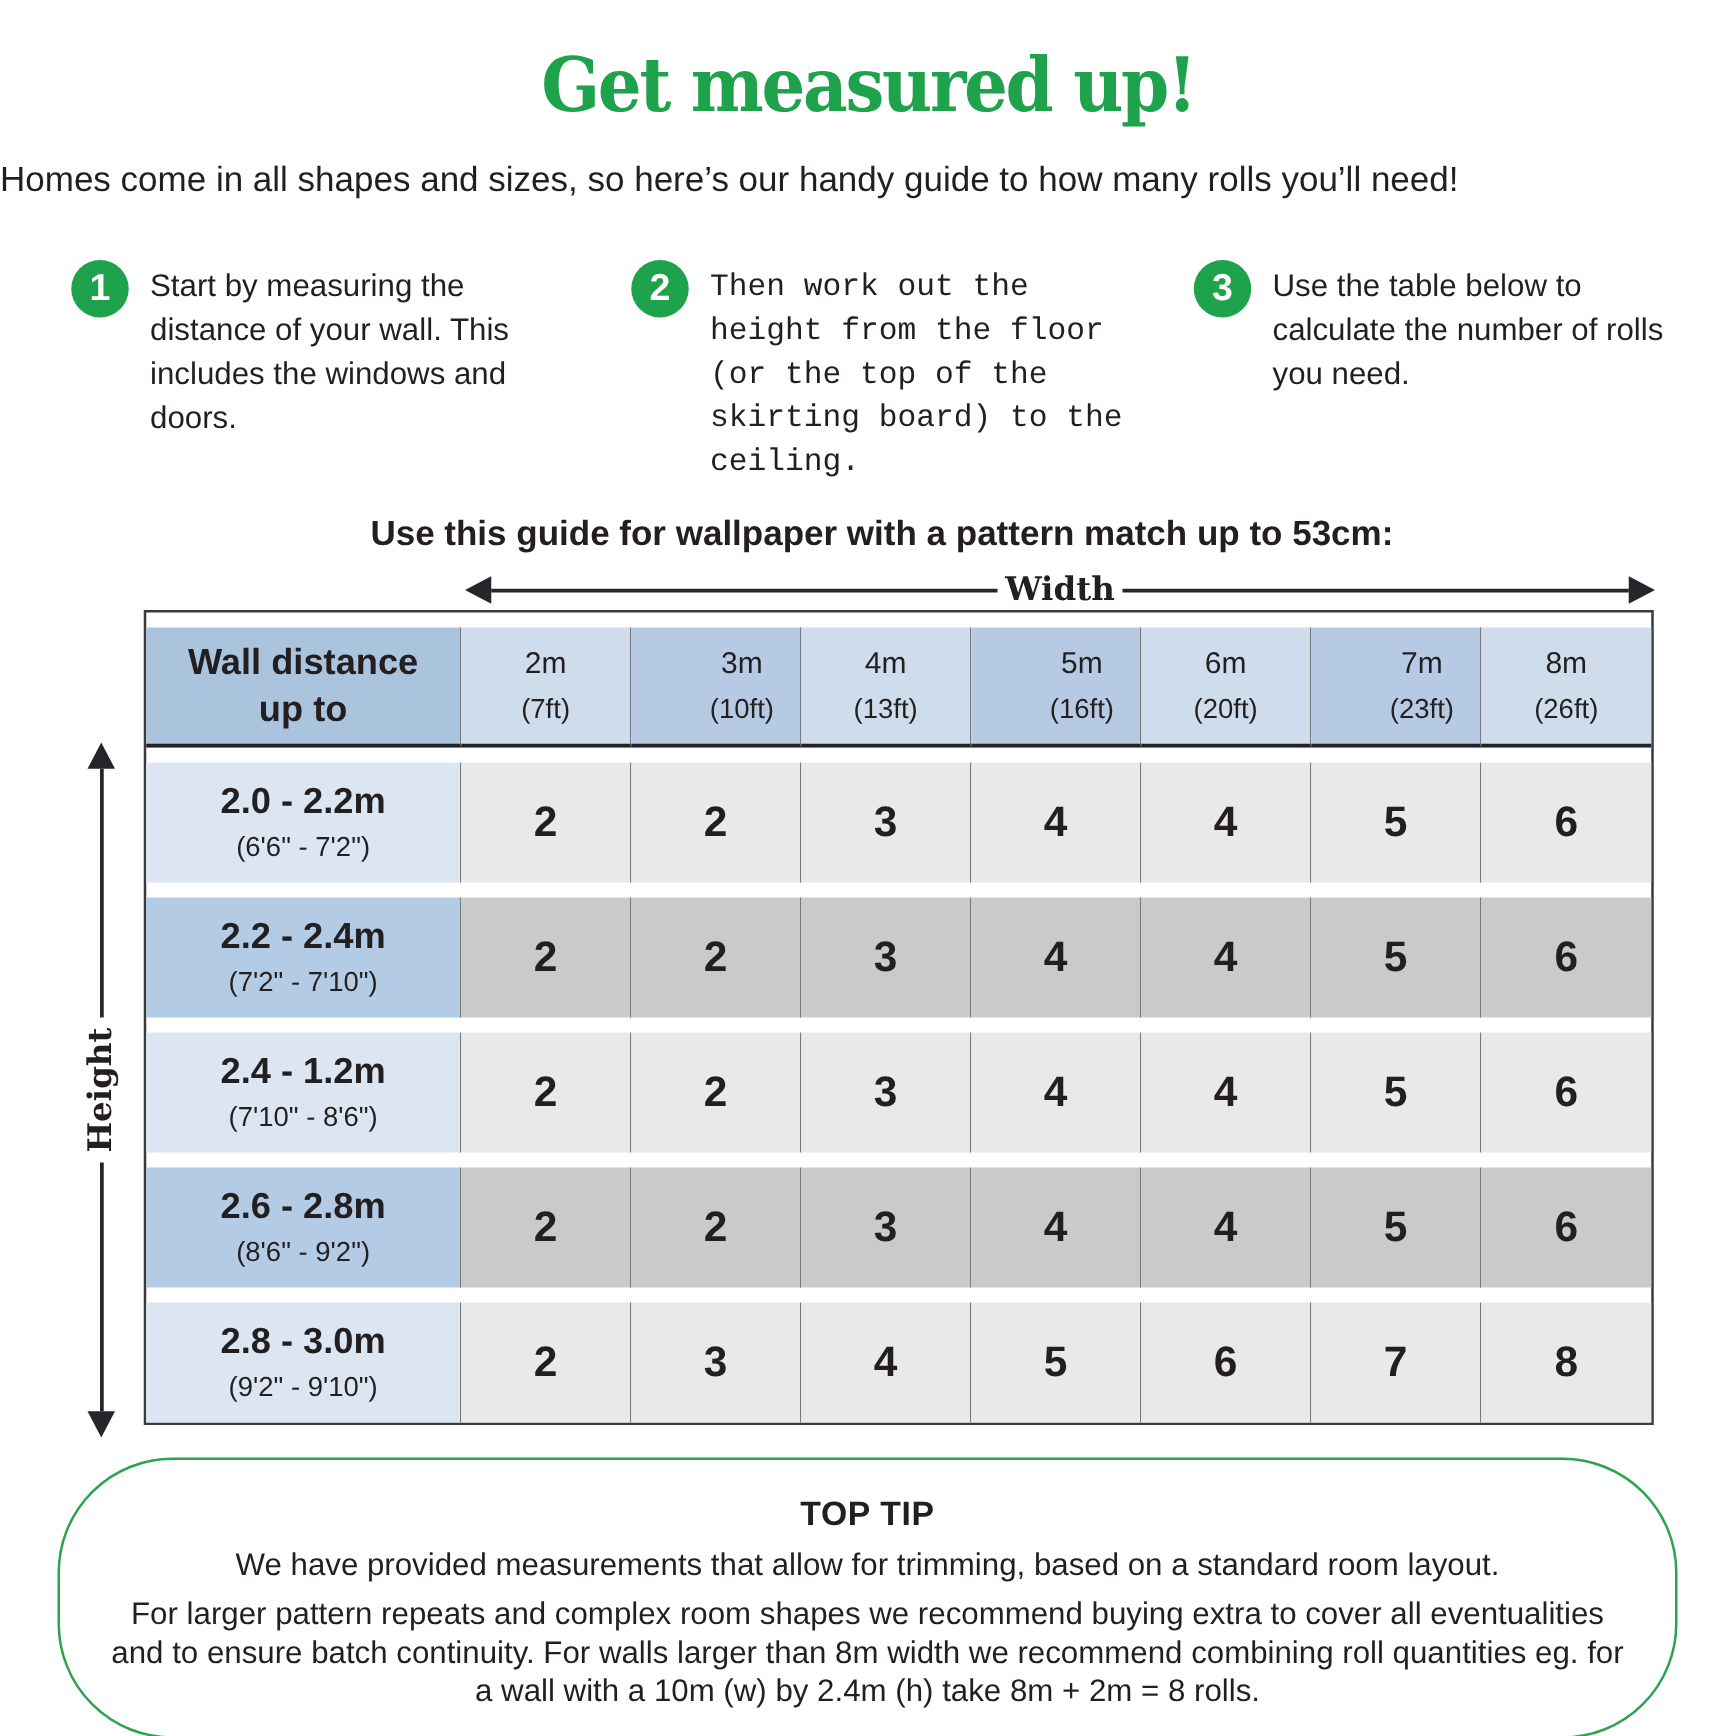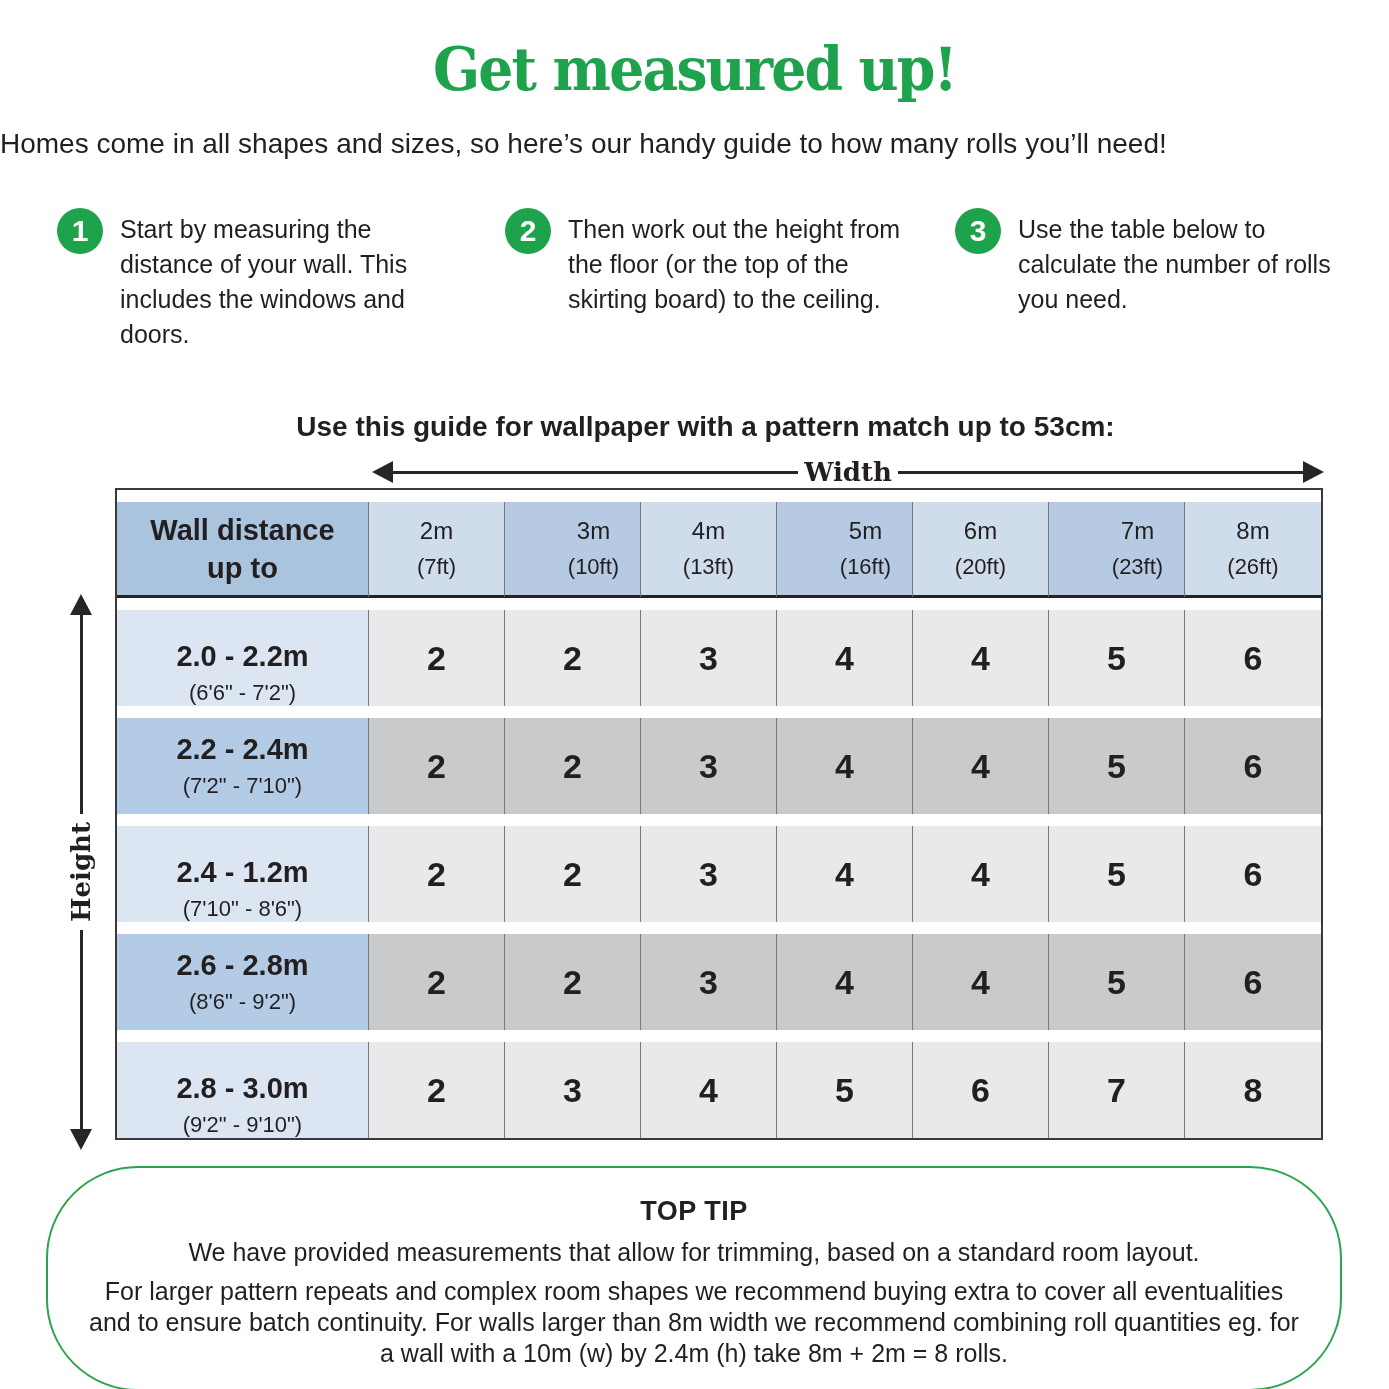--- a/index.html
+++ b/index.html
@@ -15,21 +15,21 @@
   .title{position:absolute;top:34px;left:0;width:100%;text-align:center;margin:0;
          font-family:"DejaVu Serif",serif;font-weight:bold;font-size:60px;color:var(--green);
          letter-spacing:-2px;transform:scaleX(.92);transform-origin:center;}
   .subtitle{position:absolute;top:128px;left:0;width:100%;margin:0;font-size:28px;}
 
   .step{position:absolute;top:208px;display:flex;gap:17px;}
   .step-1{left:57px;}  .step-2{left:505px;}  .step-3{left:955px;}
   .step-badge{flex:0 0 46px;width:46px;height:46px;border-radius:50%;background:var(--green);
               color:#fff;font-weight:bold;font-size:30px;display:flex;align-items:center;justify-content:center;}
   .step-text{margin:0;font-size:25px;line-height:35px;padding-top:4px;}
-  .step-1 .step-text{width:340px;} .step-2 .step-text{width:352px;} .step-3 .step-text{width:320px;}
+  .step-1 .step-text{width:340px;} .step-2 .step-text{width:352px;font-family:Liberation Mono, monospace;} .step-3 .step-text{width:320px;}
 
   .guide-heading{position:absolute;top:400px;left:0;width:100%;text-align:center;margin:11px;
                  font-size:28px;font-weight:bold;}
 
   .width-arrow{position:absolute;top:457px;left:372px;width:952px;display:flex;align-items:center;}
   .aline{flex:1;height:3px;background:var(--arrow-black);}
   .arrow-label{font-family:"DejaVu Serif",serif;font-weight:bold;font-size:26px;padding:0 6px;color:var(--text-dark);}
   .ah{width:0;height:0;border-top:11px solid transparent;border-bottom:11px solid transparent;}
   .ah-left{border-right:21px solid var(--arrow-black);}
   .ah-right{border-left:21px solid var(--arrow-black);}
@@ -45,21 +45,21 @@
   .rolls-table{position:absolute;left:115px;top:488px;display:grid;
                grid-template-columns:252px repeat(7,136px);grid-auto-rows:108px;
                border:2px solid #3a3a3c;}
   .cell{display:flex;flex-direction:column;align-items:center;justify-content:center;
         border-right:1px solid #77787a;text-align:center;margin-top:12px;}
   .cell.last{border-right:none;justify-content:center;}
   .cell.hd{border-bottom:3px solid #222326;}
   .bg-corner{background:var(--corner-blue);}
   .bg-hm{background:var(--header-blue-mid);padding-left:42px;}
   .bg-hl{background:var(--header-blue-light);}
-  .bg-ll{background:var(--label-blue-light);justify-content:flex-end;}
+  .bg-ll{background:var(--label-blue-light);}
   .bg-lm{background:var(--label-blue-mid);}
   .bg-gl{background:var(--cell-grey-light);}
   .bg-gd{background:var(--cell-grey-dark);}
   .h-main{font-size:24px;font-weight:normal;}
   .h-sub{font-size:22px;margin-top:9px;}
   .c-line{font-size:29px;font-weight:bold;line-height:38px;}
   .r-range{font-size:29px;font-weight:bold;}
   .r-feet{font-size:22px;margin-top:7px;}
   .cell.val{font-size:34px;font-weight:bold;}
 

